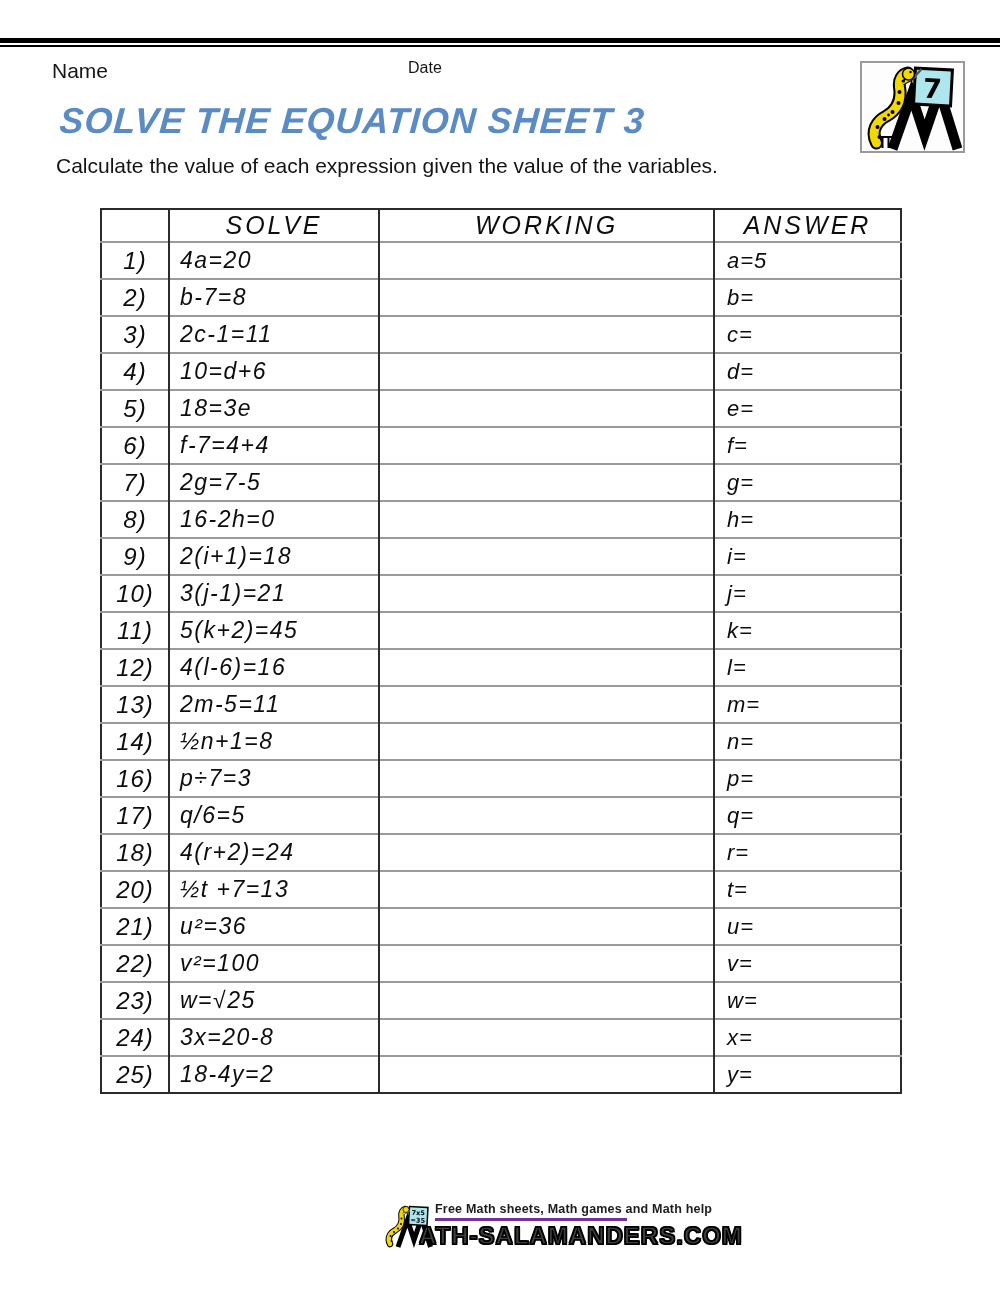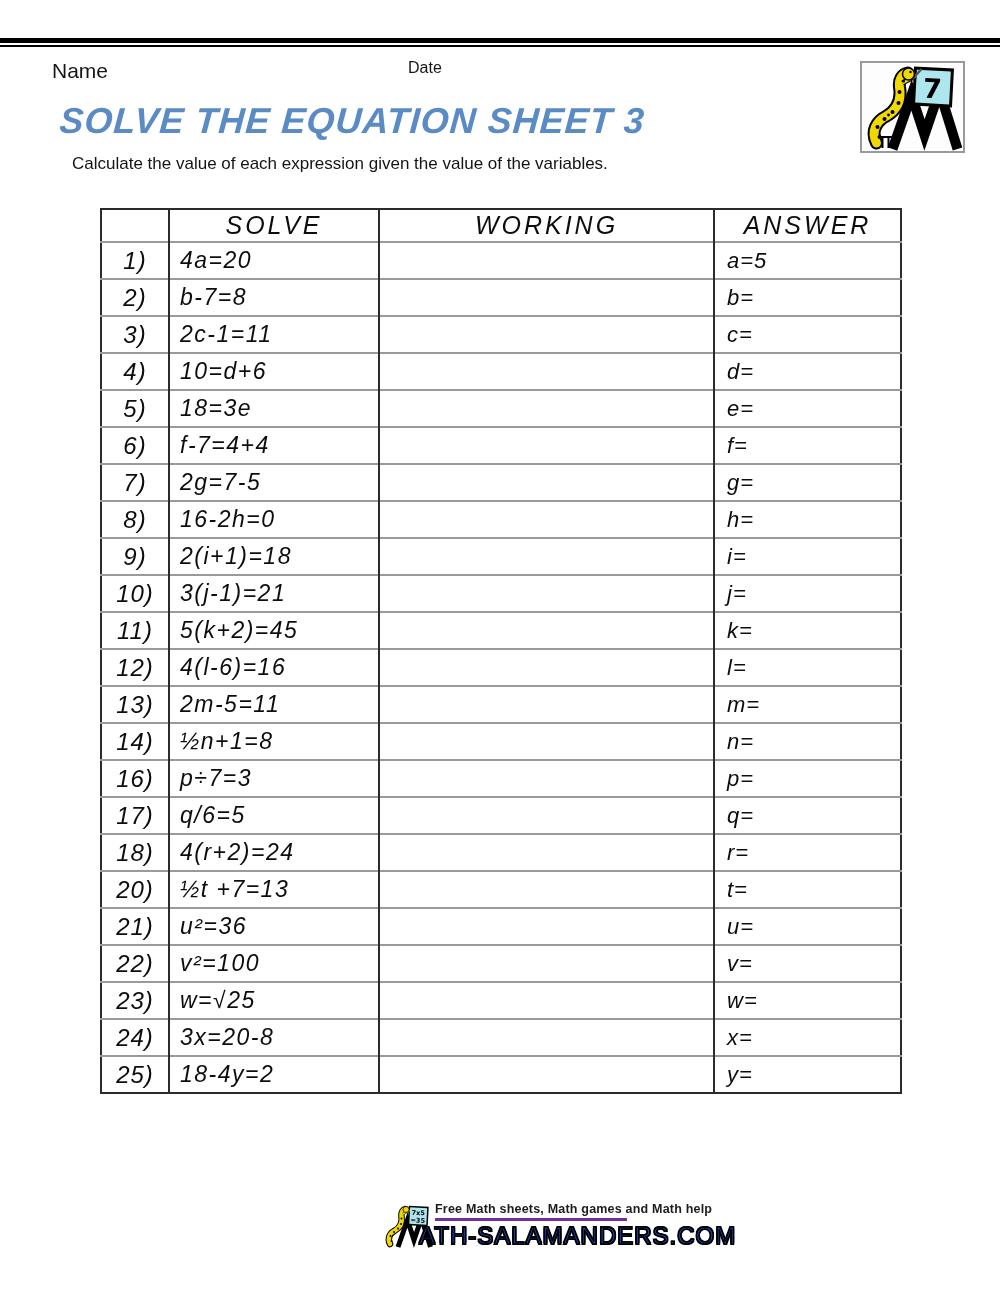--- a/index.html
+++ b/index.html
@@ -23,21 +23,21 @@
     border:2px solid #9a9a9a;background:#fdfdfd;box-sizing:border-box;
   }
   .logo-box svg{display:block;width:100%;height:100%;}
 
   .page-title{
     position:absolute;left:58px;top:100px;
     font-size:36px;font-style:italic;font-weight:600;letter-spacing:1px;
     color:var(--title-blue,#5b8bc5);
     transform:skewX(-4deg);transform-origin:left bottom;white-space:nowrap;
   }
-  .instruction{position:absolute;left:56px;top:154px;font-size:17px;color:#141414;white-space:nowrap;margin-left:16px;}
+  .instruction{position:absolute;left:56px;top:154px;font-size:21px;color:#141414;white-space:nowrap;}
 
   
   table.sheet{
     position:absolute;left:100px;top:208px;width:800px;
     border-collapse:collapse;table-layout:fixed;
   }
   table.sheet, table.sheet td, table.sheet th{box-sizing:border-box;}
   table.sheet{border:2px solid #2b2b2b;}
   table.sheet th{height:31px;}
   table.sheet td{height:37px;}
@@ -56,22 +56,22 @@
   td.c-ans{font-size:22px;padding-left:12px;letter-spacing:1px;color:#0d0d0d;}
 
   
   .footer{position:absolute;left:383px;top:1202px;display:flex;align-items:flex-start;}
   .footer-logo{width:50px;height:48px;flex:0 0 auto;}
   .footer-logo svg{display:block;width:100%;height:100%;}
   .footer-text{margin-left:-4px;}
   .footer-tagline{font-size:12.5px;font-weight:bold;color:#1c1c1c;letter-spacing:0.2px;white-space:nowrap;padding-left:6px;}
   .footer-rule{height:3px;background:var(--footer-purple,#7030a0);width:192px;margin:2px 0 1px 6px;}
   .footer-site{
-    font-size:24px;font-weight:400;letter-spacing:1px;white-space:nowrap;
-    color:#1d4ed8;-webkit-text-stroke:1.4px #000;
+    font-size:24px;font-weight:700;letter-spacing:1px;white-space:nowrap;
+    color:#404040;-webkit-text-stroke:1.4px #000;
     text-shadow:1px 1px 0 #000,-1px -1px 0 #000,1px -1px 0 #000,-1px 1px 0 #000;
     margin-left:-10px;
   }
 </style>
 </head>
 <body>
 
 <div class="rule-band">
   <div class="rule-thick"></div>
     <div class="rule-gap"></div>

